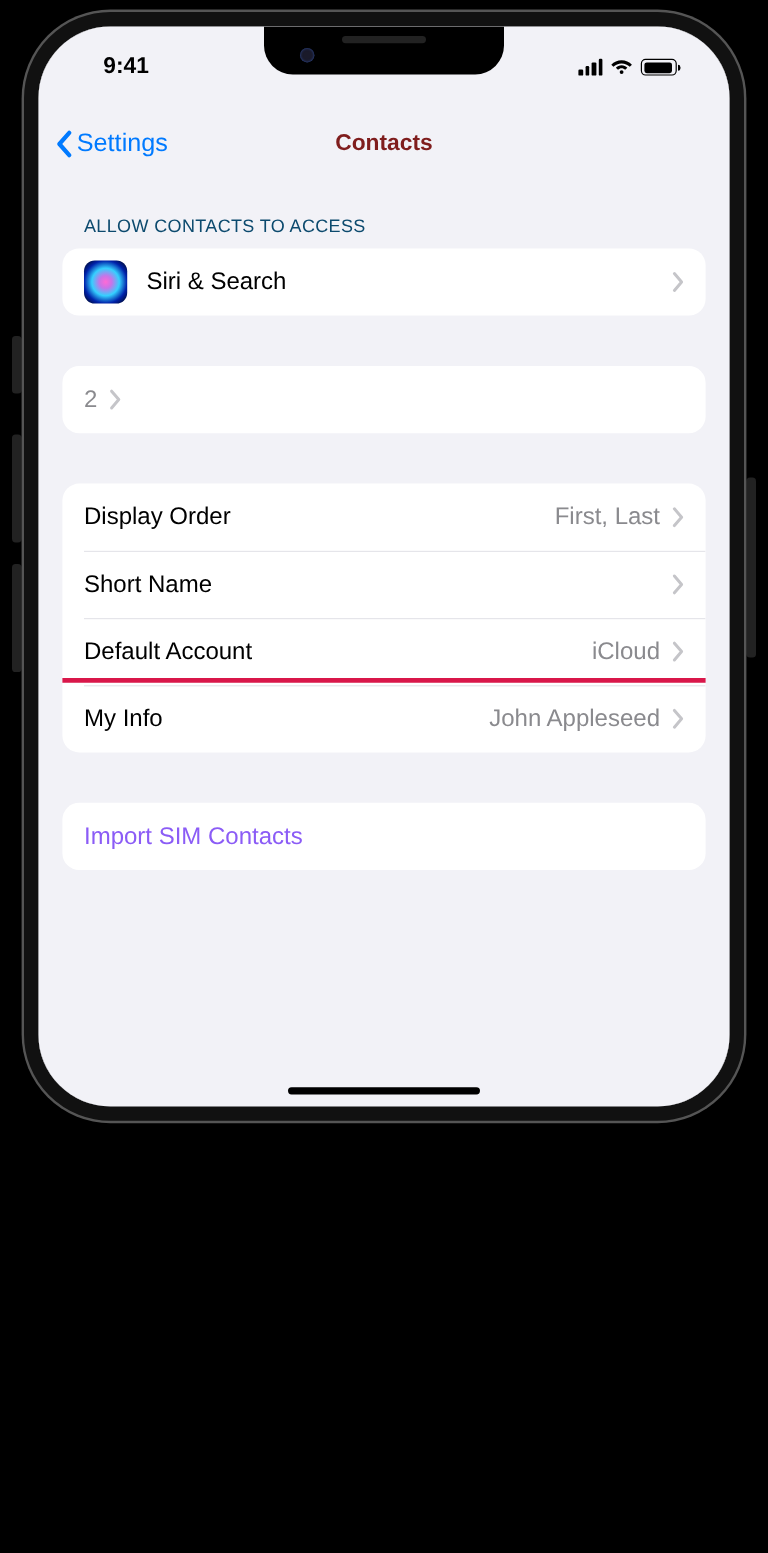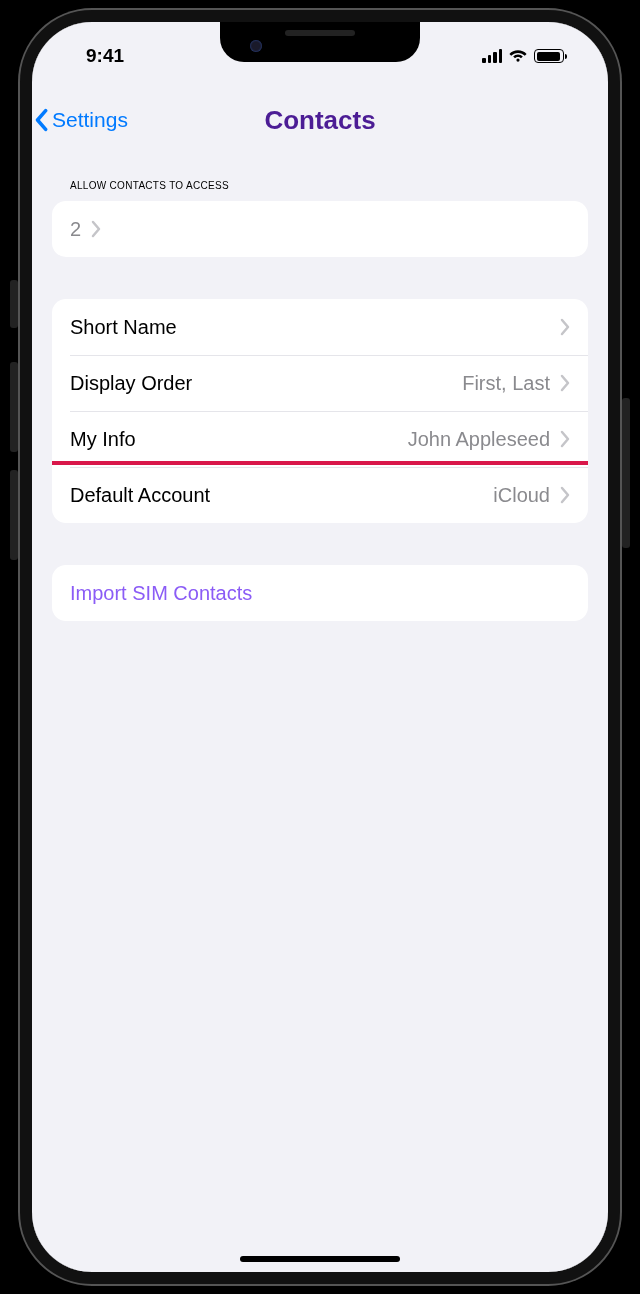--- a/index.html
+++ b/index.html
@@ -9,21 +9,21 @@
     width: 640px;
     height: 1294px;
     overflow: hidden;
     position: relative;
   }
   .phone-frame {
     position: absolute;
     left: 20px;
     top: 10px;
     width: 600px;
-    height: 1274px;
+    height: 924px;
     background: #f2f2f7;
     border-radius: 72px;
     border: 12px solid #111;
     box-shadow: 0 0 0 2px #555, inset 0 0 0 2px #222;
     overflow: hidden;
   }
   .side-btn {
     position: absolute;
     background: #222;
     border-radius: 3px;
@@ -126,44 +126,44 @@
     top: 66px;
     left: 0; right: 0;
     height: 64px;
     display: flex;
     align-items: center;
     justify-content: center;
     z-index: 4;
   }
   .nav-back {
     position: absolute;
-    left: 2px;
+    left: 14px;
     display: flex;
     align-items: center;
     color: #007aff;
     font-size: 21px;
     cursor: pointer;
   }
   .nav-back svg { width: 14px; height: 24px; margin-right: 4px; }
   .nav-title {
-    font-size: 26px;
+    font-size: 19px;
     font-weight: 600;
-    color: #4c1d95;
+    color: #7f1d1d;
   }
 
   .content {
     position: absolute;
     top: 150px;
     left: 0; right: 0; bottom: 0;
     padding: 0 20px;
   }
 
   .section-header {
-    font-size: 10px;
-    color: #000000;
+    font-size: 15px;
+    color: #0c4a6e;
     padding: 8px 18px 10px;
     letter-spacing: 0.3px;
     text-transform: uppercase;
   }
 
   .group {
     background: #fff;
     border-radius: 14px;
     overflow: hidden;
     margin-bottom: 42px;
@@ -272,68 +272,79 @@
           </svg>
         <span>Settings</span>
       </div>
       <div class="nav-title">Contacts</div>
     </div>
 
     <div class="content">
 
       <div class="section-header">ALLOW CONTACTS TO ACCESS</div>
 
-
       <div class="group">
         <div class="row">
+          <div class="icon-slot siri-icon"></div>
+          <div class="label">Siri &amp; Search</div>
+          <div class="chevron">
+            <svg viewBox="0 0 10 18">
+                <path fill="none" stroke="currentColor" stroke-width="2.5" stroke-linecap="round" stroke-linejoin="round" d="M2 2l6 7-6 7"></path>
+              </svg>
+          </div>
+        </div>
+      </div>
+
+      <div class="group">
+        <div class="row">
           <div class="value">2</div>
           <div class="chevron">
             <svg viewBox="0 0 10 18">
                 <path fill="none" stroke="currentColor" stroke-width="2.5" stroke-linecap="round" stroke-linejoin="round" d="M2 2l6 7-6 7"></path>
               </svg>
           </div>
         </div>
       </div>
 
       <div class="group" style="position:relative;">
-        <div class="row">
-          <div class="label">Short Name</div>
-          <div class="chevron">
-            <svg viewBox="0 0 10 18">
-                <path fill="none" stroke="currentColor" stroke-width="2.5" stroke-linecap="round" stroke-linejoin="round" d="M2 2l6 7-6 7"></path>
-              </svg>
-          </div>
-        </div>
         <div class="row">
           <div class="label">Display Order</div>
           <div class="value">First, Last</div>
           <div class="chevron">
             <svg viewBox="0 0 10 18">
                 <path fill="none" stroke="currentColor" stroke-width="2.5" stroke-linecap="round" stroke-linejoin="round" d="M2 2l6 7-6 7"></path>
               </svg>
           </div>
         </div>
         <div class="row">
-          <div class="label">My Info</div>
-          <div class="value">John Appleseed</div>
+          <div class="label">Short Name</div>
           <div class="chevron">
             <svg viewBox="0 0 10 18">
                 <path fill="none" stroke="currentColor" stroke-width="2.5" stroke-linecap="round" stroke-linejoin="round" d="M2 2l6 7-6 7"></path>
               </svg>
           </div>
         </div>
         <div class="row" id="row-default-account">
           <div class="label">Default Account</div>
           <div class="value">iCloud</div>
           <div class="chevron">
             <svg viewBox="0 0 10 18">
                 <path fill="none" stroke="currentColor" stroke-width="2.5" stroke-linecap="round" stroke-linejoin="round" d="M2 2l6 7-6 7"></path>
               </svg>
           </div>
         </div>
+        <div class="row">
+          <div class="label">My Info</div>
+          <div class="value">John Appleseed</div>
+          <div class="chevron">
+            <svg viewBox="0 0 10 18">
+                <path fill="none" stroke="currentColor" stroke-width="2.5" stroke-linecap="round" stroke-linejoin="round" d="M2 2l6 7-6 7"></path>
+              </svg>
+          </div>
+        </div>
         <div class="highlight" style="left:-6px; right:-6px; bottom:-6px; height:68px;"></div>
       </div>
 
       <div class="group">
         <div class="row link">
           <div class="label">Import SIM Contacts</div>
         </div>
       </div>
 
     </div>

